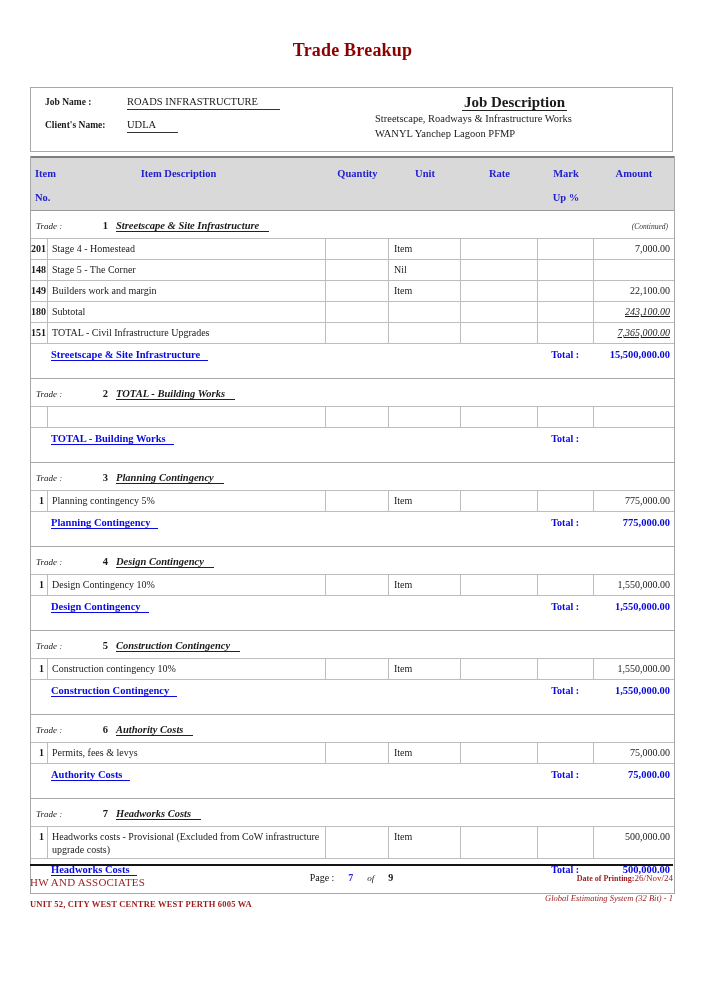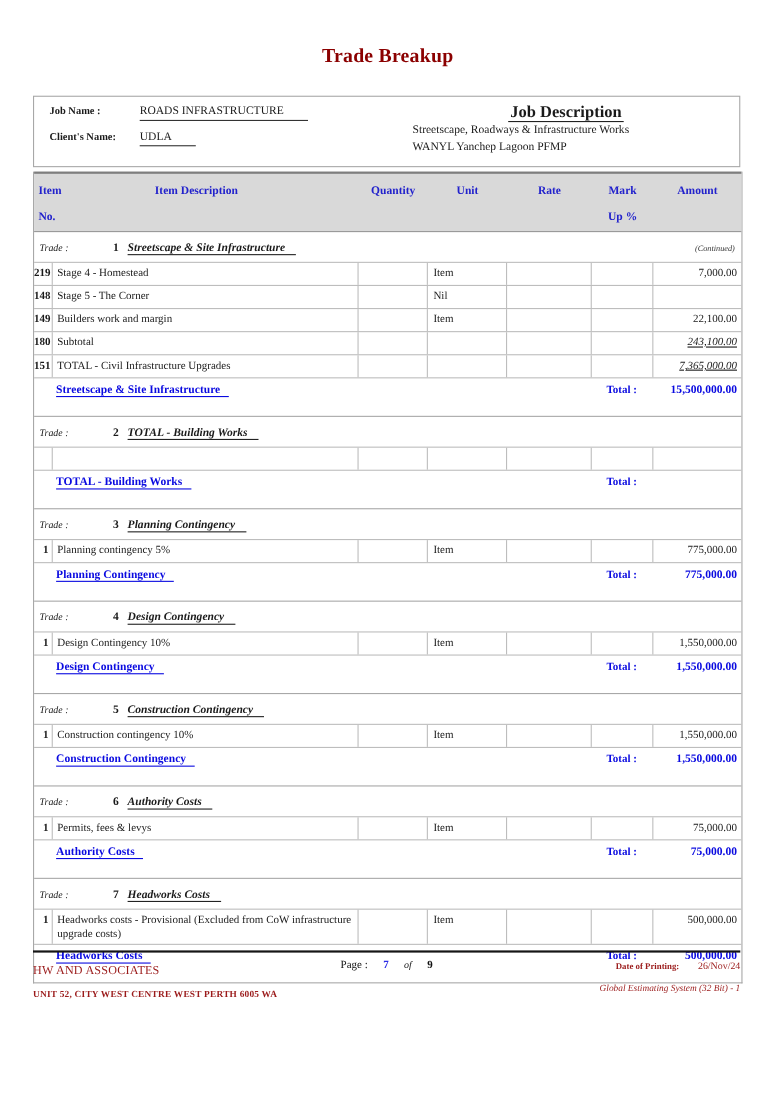--- a/index.html
+++ b/index.html
@@ -93,21 +93,21 @@
   .f-row{position:relative;height:16px;}
   .f-company{font-size:11px;letter-spacing:.2px;}
   .f-page{
     position:absolute;left:50%;transform:translateX(-50%);top:0;color:#111;
     font-size:10px;display:inline-flex;gap:14px;align-items:baseline;
   }
   .f-page .pnum{color:#2A2AE6;font-weight:bold;}
   .f-page .pof{font-style:italic;font-size:9px;}
   .f-page .ptot{font-weight:bold;}
   .f-print{position:absolute;right:0;top:1px;font-size:9px;}
-  .f-print .lbl{font-weight:bold;font-size:8px;margin-right:17px;}
+  .f-print .lbl{font-weight:bold;font-size:8px;margin-right:0;}
   .f-row2{margin-top:5px;}
   .f-address{font-weight:bold;font-size:8.5px;letter-spacing:.2px;}
   .f-system{position:absolute;right:0;top:0;font-style:italic;font-size:8.5px;font-family:Liberation Serif, serif;}
 </style>
 </head>
 <body>
 
 <h1 class="page-title">Trade Breakup</h1>
 
 <div class="job-box">
@@ -149,21 +149,21 @@
   <div id="sections">
   <div class="section">
     <div class="trade-head">
       <span class="trade-word">Trade :</span>
       <span class="trade-num">1</span>
       <span class="trade-name">Streetscape &amp; Site Infrastructure</span>
       <span class="continued">(Continued)</span>
     </div>
     <div class="rows">
   <div class="row">
-    <div class="cell no">219</div>
+    <div class="cell no">201</div>
     <div class="cell desc">Stage 4 - Homestead</div>
     <div class="cell qty"></div>
     <div class="cell unit">Item</div>
     <div class="cell rate"></div>
     <div class="cell markup"></div>
     <div class="cell amount">7,000.00</div>
   </div>
 
   <div class="row">
     <div class="cell no">148</div>

